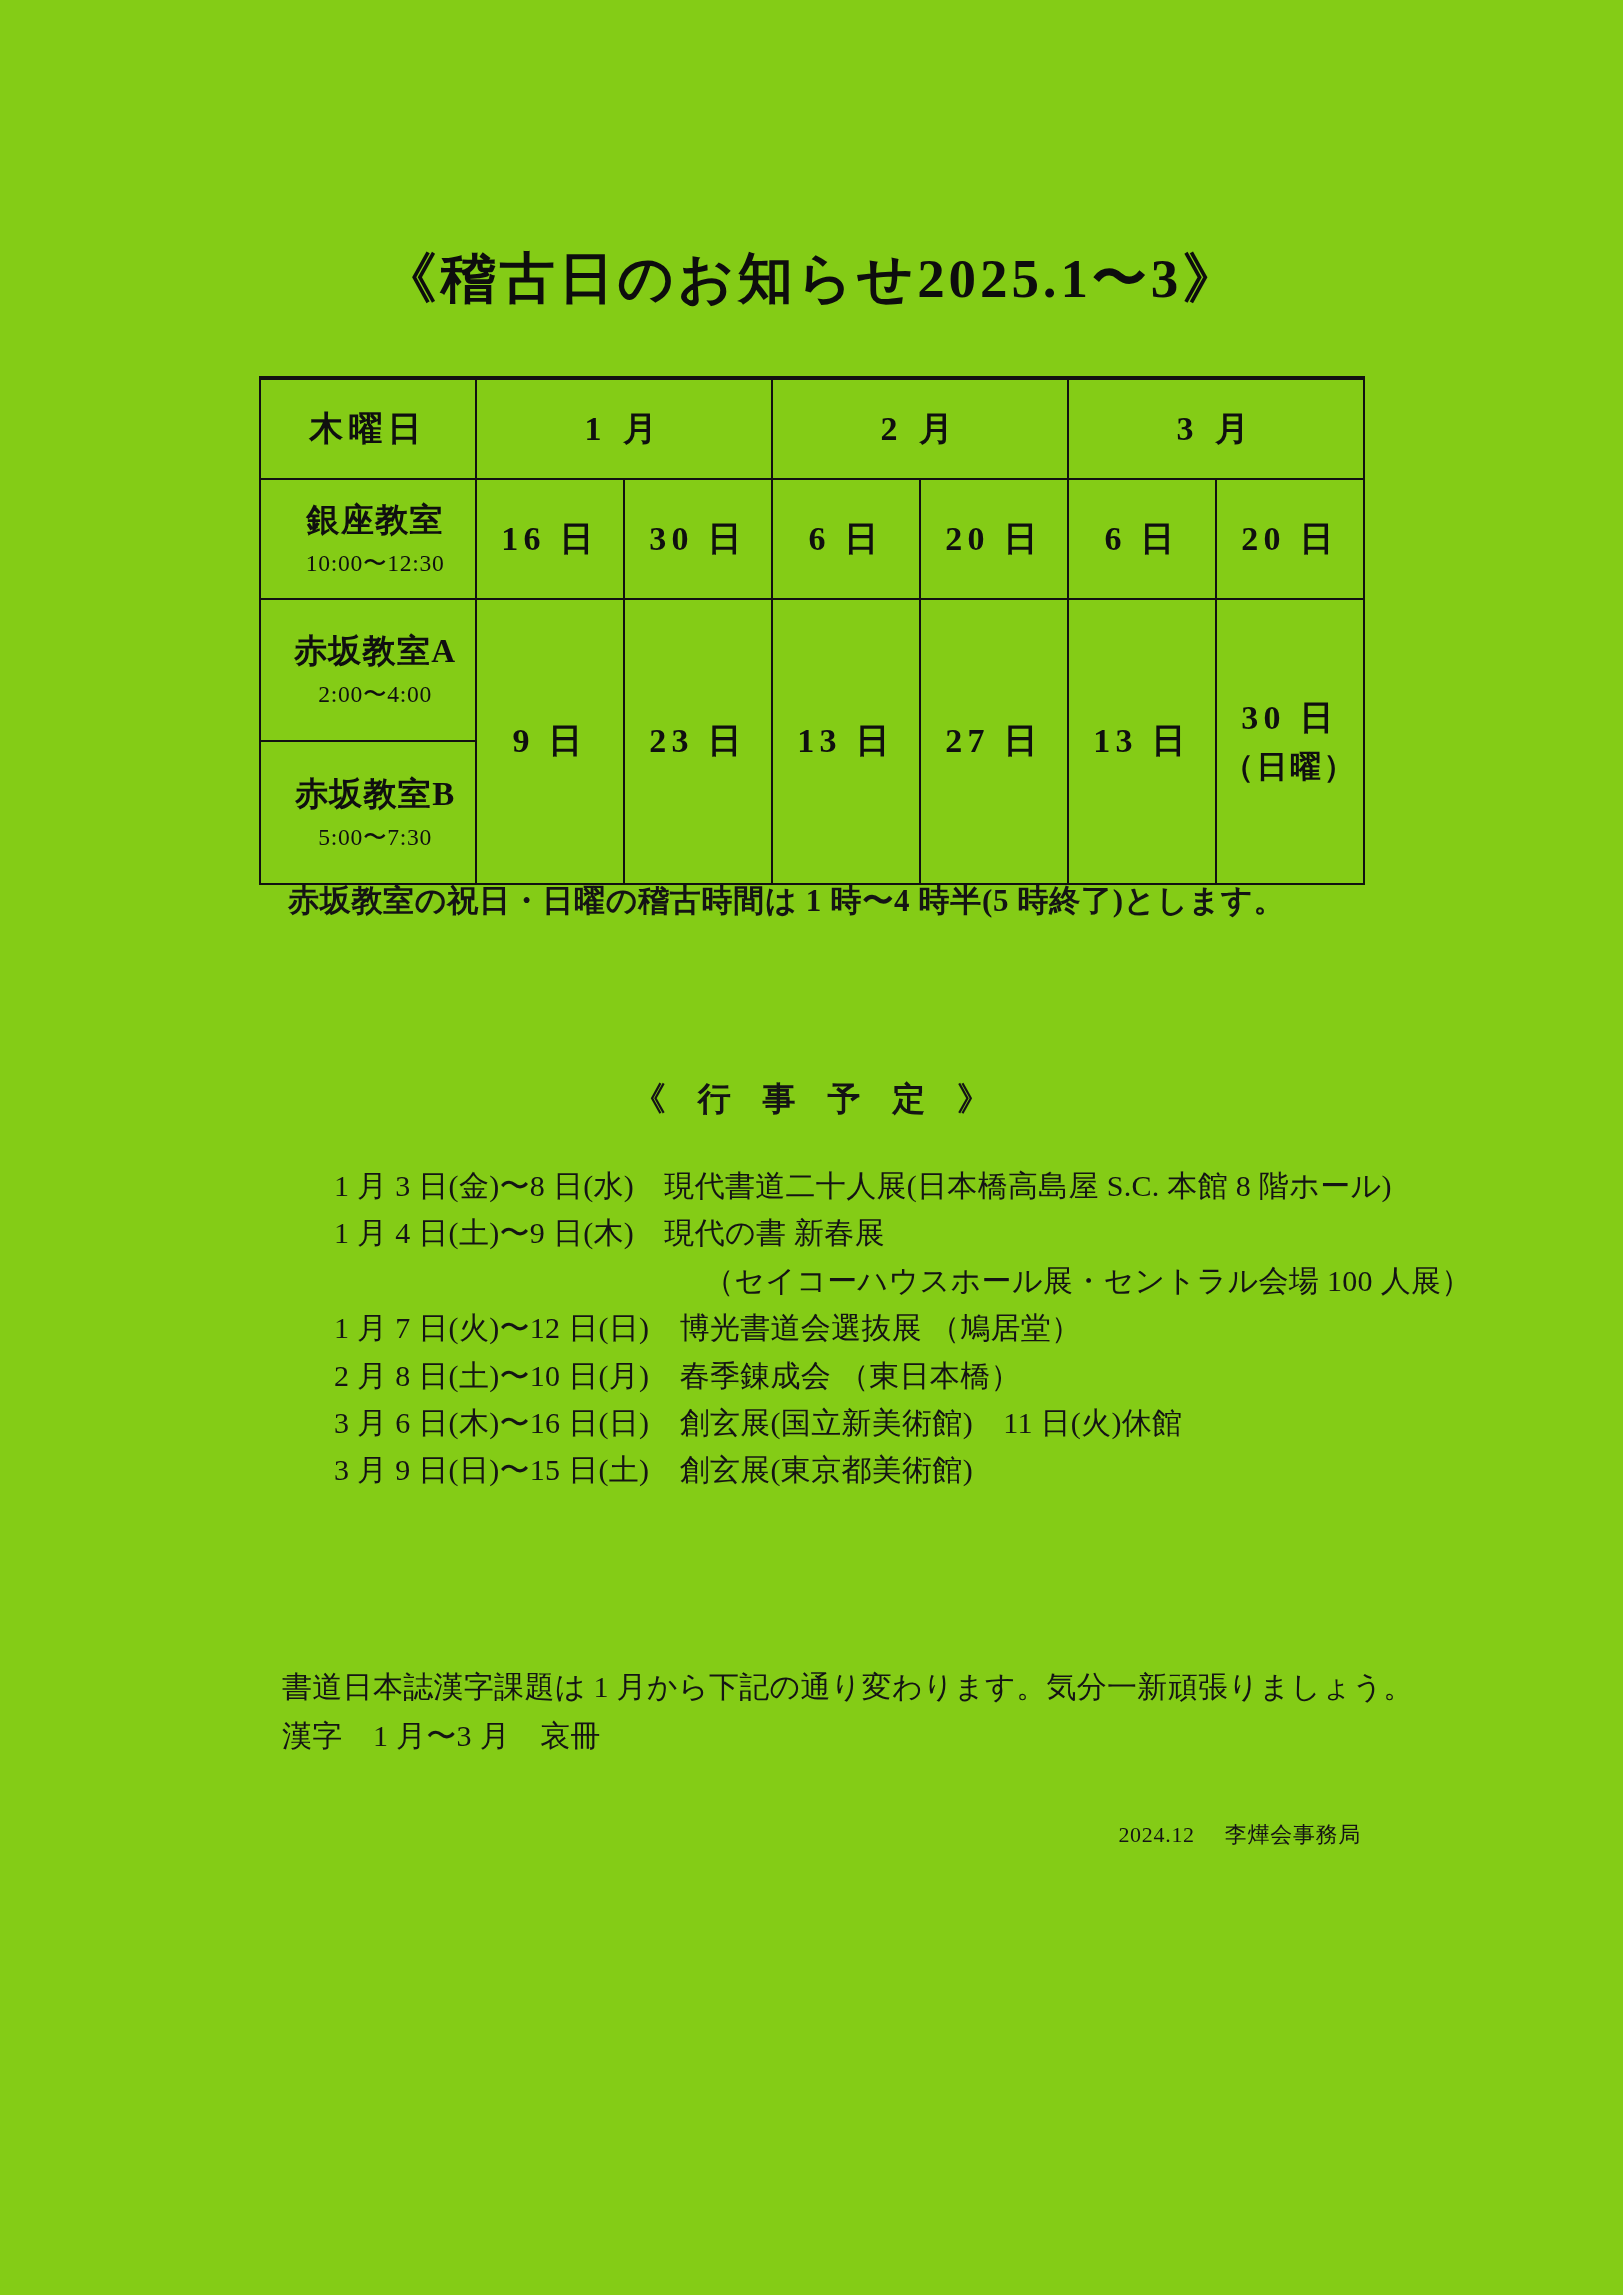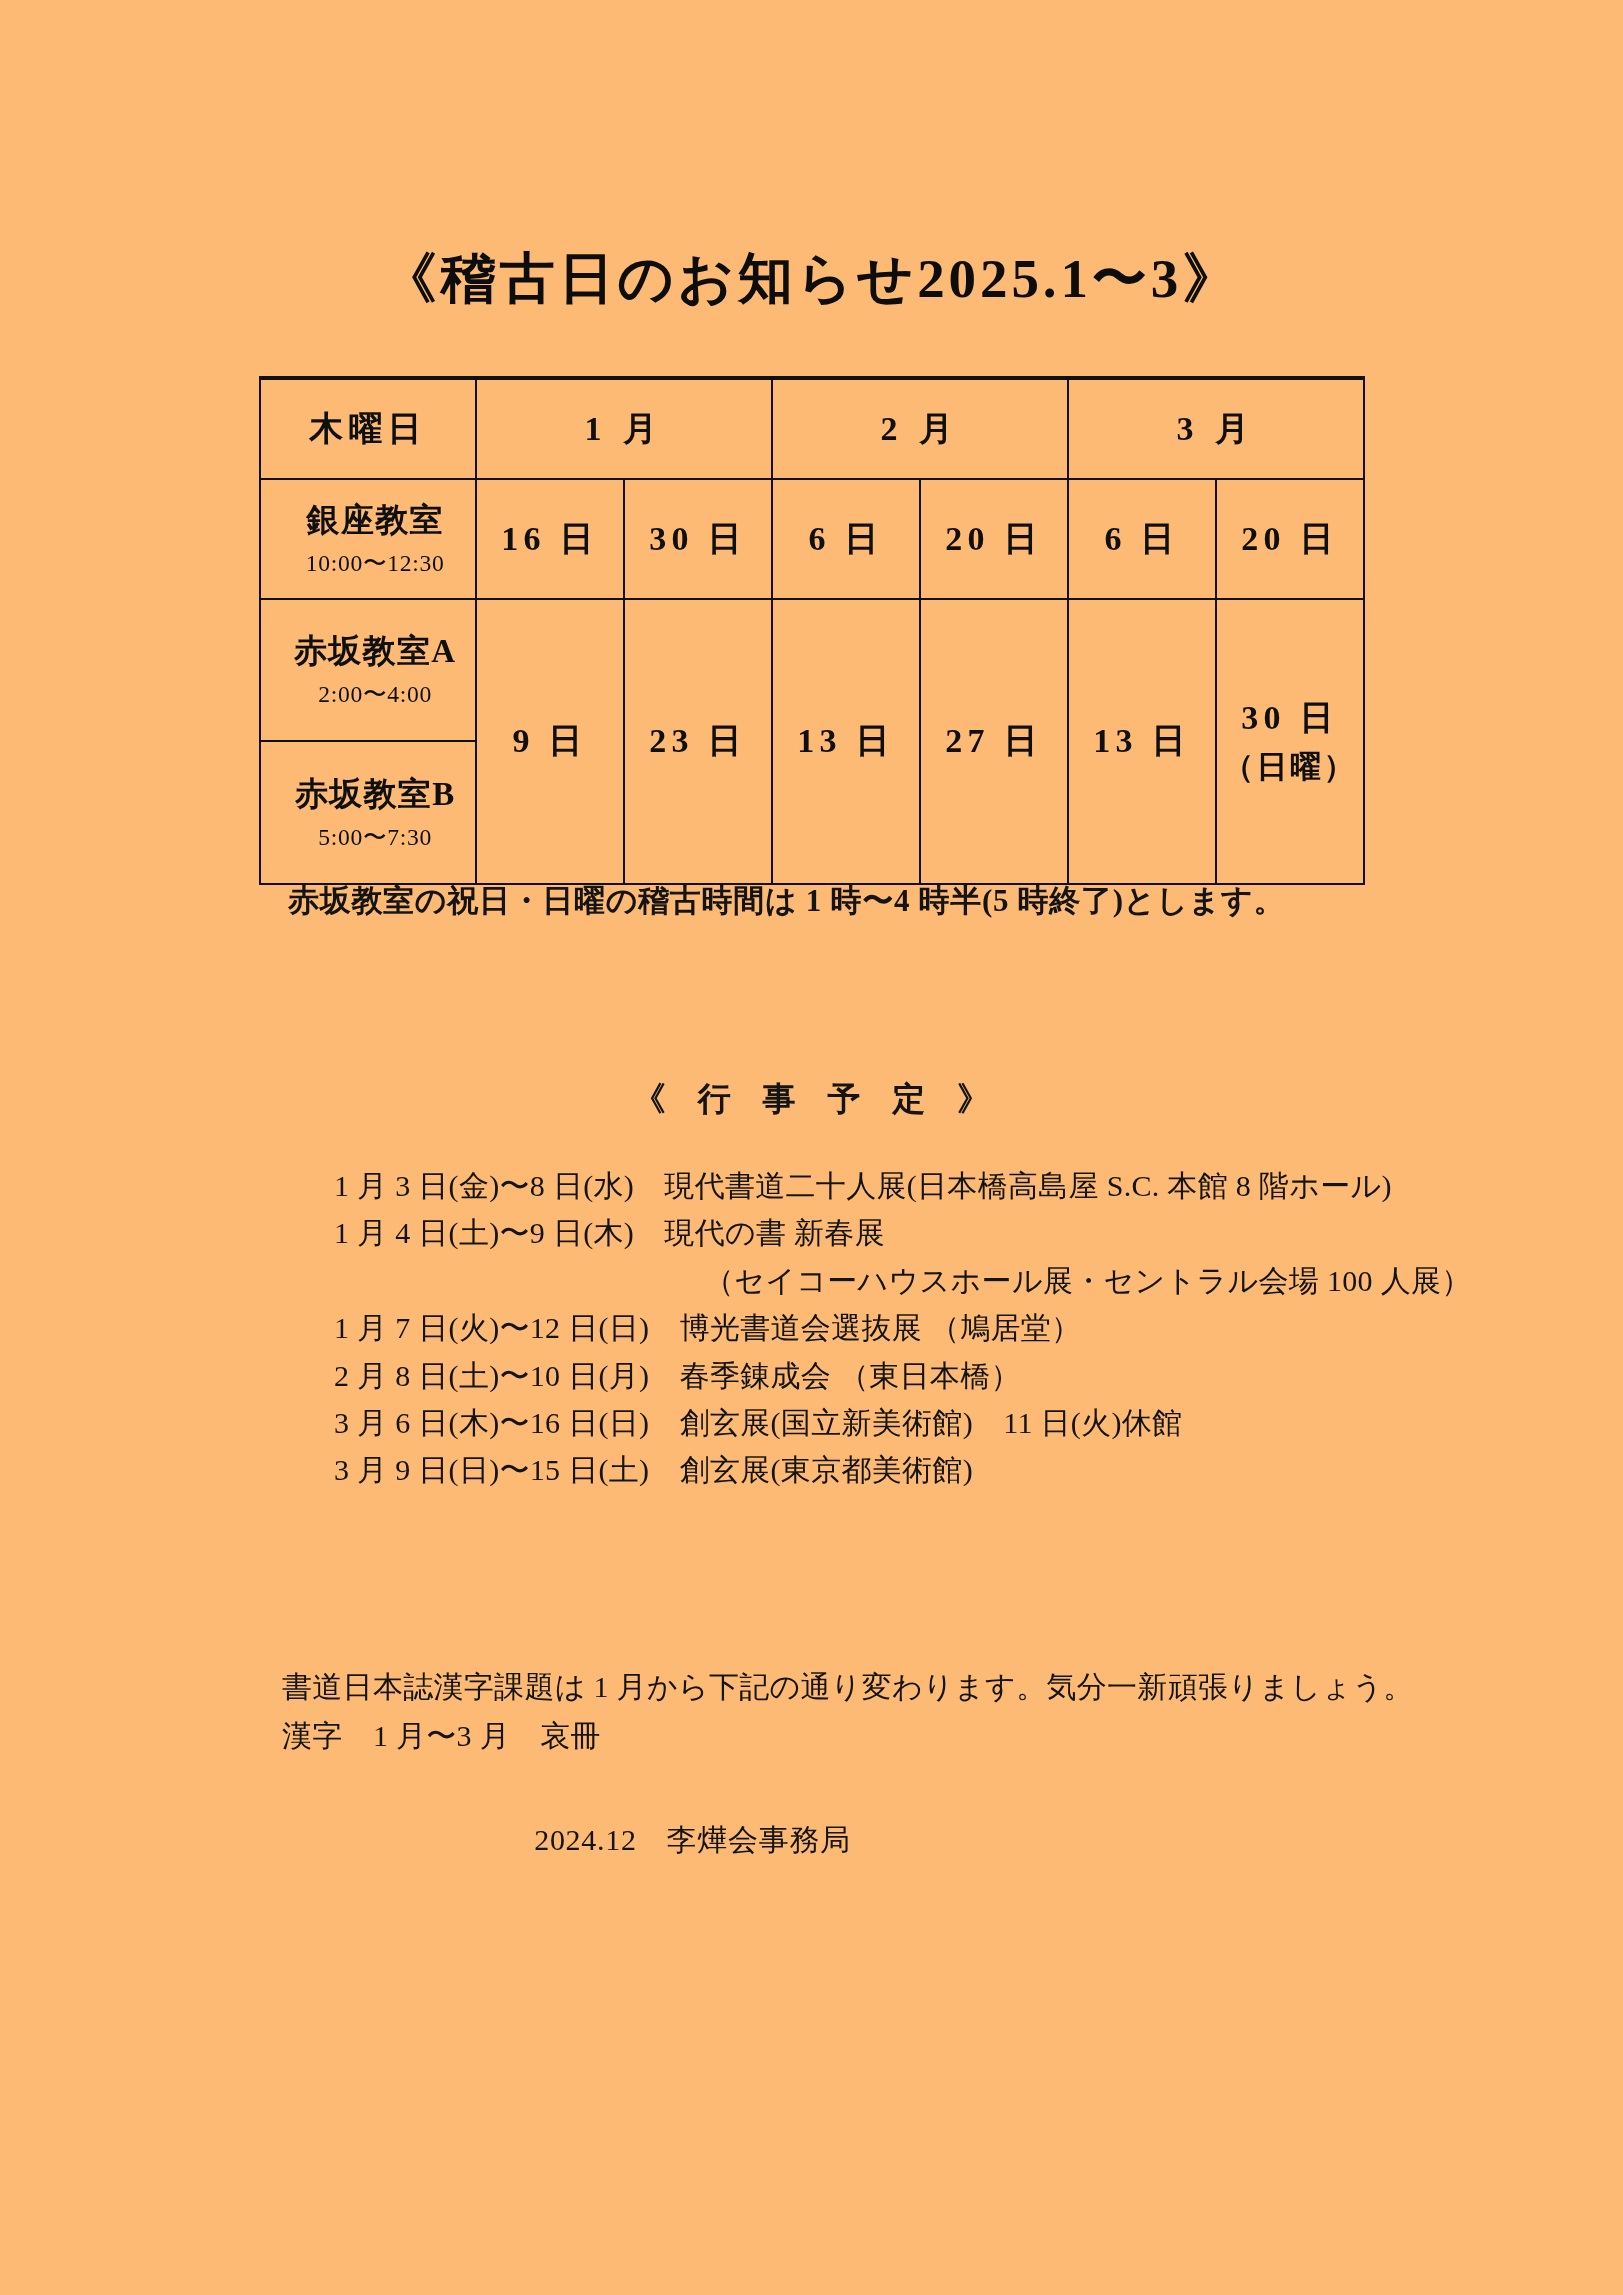--- a/index.html
+++ b/index.html
@@ -12,21 +12,21 @@
     height: 2295px;
     position: relative;
     font-family: "Liberation Serif", "DejaVu Serif", serif;
     color: #141414;
     overflow: hidden;
   }
 
   .page {
     position: absolute;
     inset: 0;
-    background: #fdba74;
+    background: #84cc16;
   }
 
   
   .title-wrap {
     position: absolute;
     top: 242px;
     left: 0;
     width: 100%;
     text-align: center;
   }
@@ -147,25 +147,24 @@
     font-size: 30px;
     line-height: 1.62;
     letter-spacing: 0.3px;
     white-space: nowrap;
   }
   .signature {
     position: absolute;
     top: 1820px;
     left: 0;
     width: 1361px;
-    text-align: center;
-    font-size: 30px;
+    text-align: right;
+    font-size: 22px;
     letter-spacing: 0.7px;
     white-space: nowrap;
-    padding-left: 12px;
   }
   .signature .sep { display: inline-block; width: 30px; }
 </style>
 </head>
 <body>
 
 <div class="page">
 
   <div class="title-wrap">
     <span class="title">《稽古日のお知らせ</span><span class="title year">2025.1〜3》</span>

